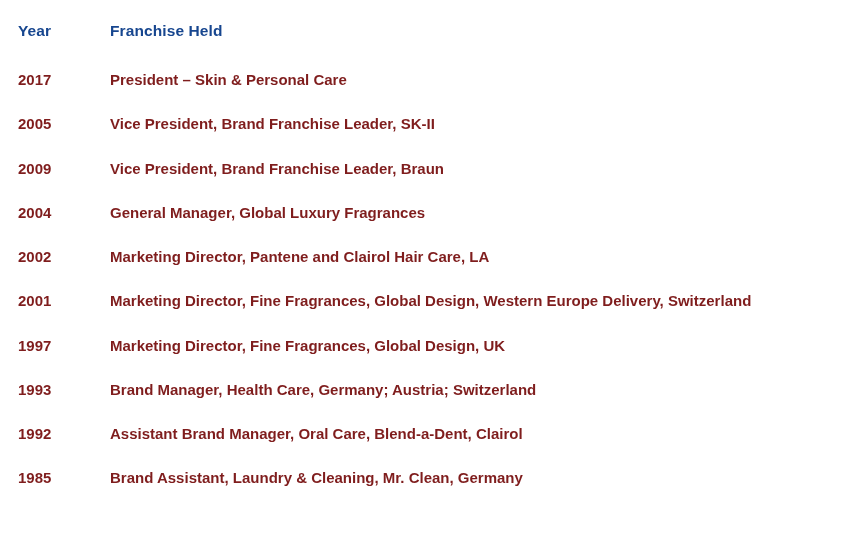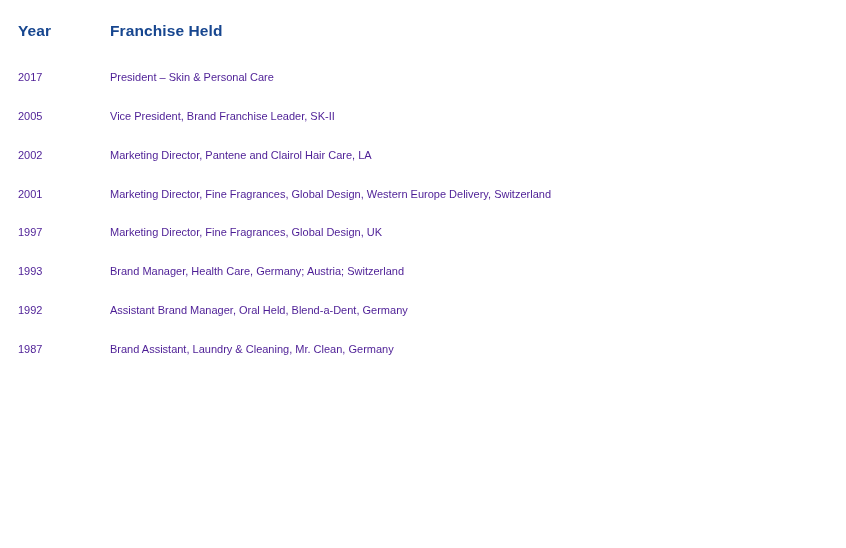--- a/index.html
+++ b/index.html
@@ -28,26 +28,26 @@
     font-weight: bold;
     color: #17468f;
     padding: 22px 0 18px 0;
     vertical-align: bottom;
     letter-spacing: 0.1px;
   }
   .career-table th.th-year { padding-left: 18px; }
   .career-table th.th-pos  { padding-left: 18px; }
 
   .career-table td {
-    font-size: 11px;
-    color: #4c1d95;
+    font-size: 15px;
+    color: #7f1d1d;
     padding: 12px 0 12px 0;
     vertical-align: top;
     line-height: 1.35;
-    font-weight: normal;
+    font-weight: bold;
   }
   .career-table td.td-year { padding-left: 18px; white-space: nowrap; }
   .career-table td.td-pos  { padding-left: 18px; padding-right: 4px; }
 </style>
 </head>
 <body>
 
 <table class="career-table">
   <colgroup>
     <col class="col-year">
@@ -62,37 +62,45 @@
   <tbody id="table-body">
       <tr>
         <td class="td-year">2017</td>
         <td class="td-pos">President – Skin &amp; Personal Care</td>
       </tr>
       <tr>
         <td class="td-year">2005</td>
         <td class="td-pos">Vice President, Brand Franchise Leader, SK-II</td>
       </tr>
       <tr>
+        <td class="td-year">2009</td>
+        <td class="td-pos">Vice President, Brand Franchise Leader, Braun</td>
+      </tr>
+      <tr>
+        <td class="td-year">2004</td>
+        <td class="td-pos">General Manager, Global Luxury Fragrances</td>
+      </tr>
+      <tr>
         <td class="td-year">2002</td>
         <td class="td-pos">Marketing Director, Pantene and Clairol Hair Care, LA</td>
       </tr>
       <tr>
         <td class="td-year">2001</td>
         <td class="td-pos">Marketing Director, Fine Fragrances, Global Design, Western Europe Delivery, Switzerland</td>
       </tr>
       <tr>
         <td class="td-year">1997</td>
         <td class="td-pos">Marketing Director, Fine Fragrances, Global Design, UK</td>
       </tr>
       <tr>
         <td class="td-year">1993</td>
         <td class="td-pos">Brand Manager, Health Care, Germany; Austria; Switzerland</td>
       </tr>
       <tr>
         <td class="td-year">1992</td>
-        <td class="td-pos">Assistant Brand Manager, Oral Held, Blend-a-Dent, Germany</td>
+        <td class="td-pos">Assistant Brand Manager, Oral Care, Blend-a-Dent, Clairol</td>
       </tr>
       <tr>
-        <td class="td-year">1987</td>
+        <td class="td-year">1985</td>
         <td class="td-pos">Brand Assistant, Laundry &amp; Cleaning, Mr. Clean, Germany</td>
       </tr>
     </tbody>
 </table>
 
 </body></html>

